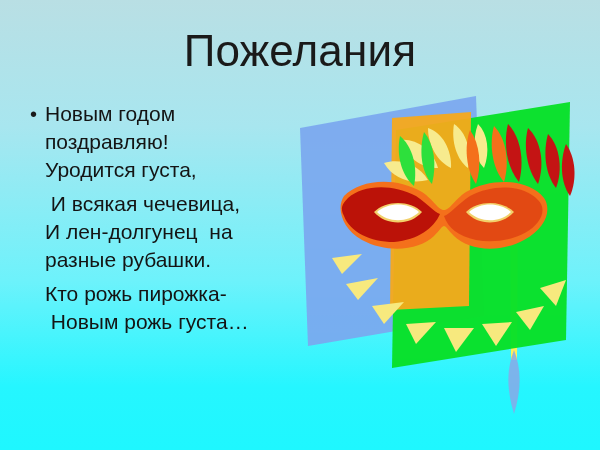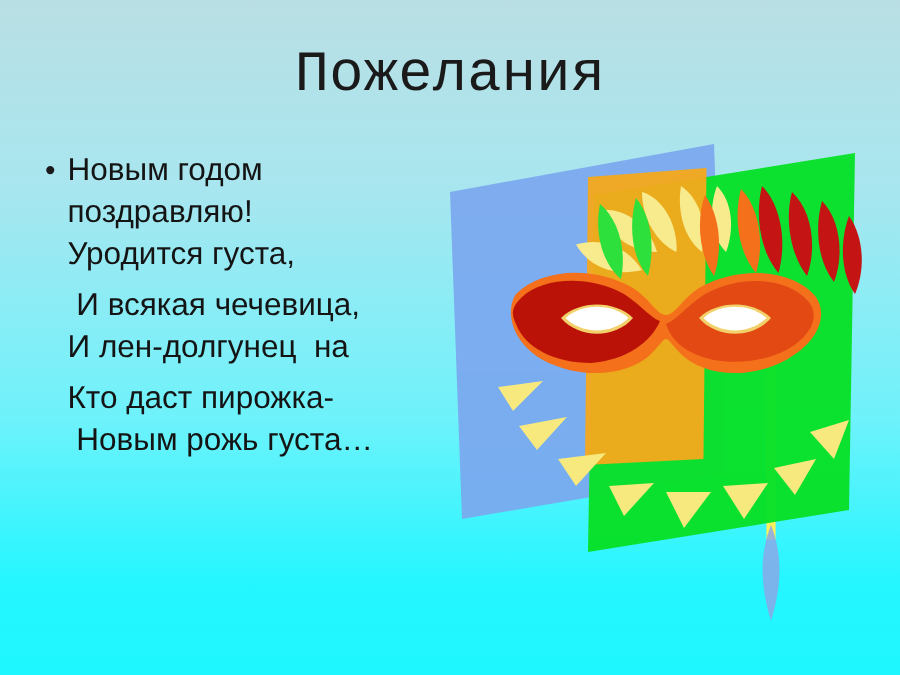--- a/index.html
+++ b/index.html
@@ -18,26 +18,25 @@
     height: 450px;
     background: linear-gradient(to bottom, #b9dfe4 0%, #a8e6ef 28%, #6ef2fb 62%, #25f6ff 86%, #1ef7ff 100%);
     overflow: hidden;
   }
   #slide-title {
     position: absolute;
     left: 0;
     top: 28px;
     width: 600px;
     text-align: center;
-    font-size: 38px;
+    font-size: 44px;
     line-height: 46px;
     color: #1a1a1a;
     font-weight: normal;
     letter-spacing: 0.2px;
-    font-family: Liberation Mono, monospace;
   }
   #body-block {
     position: absolute;
     left: 26px;
     top: 100px;
     width: 275px;
   }
   .bullet-row {
     display: flex;
     align-items: flex-start;
@@ -97,27 +96,28 @@
         <div class="tline">поздравляю!</div>
         <div class="tline">Уродится густа,</div>
       </div>
     </div>
 
     <div class="bullet-row para">
       <div class="bullet-dot"></div>
       <div class="bullet-text">
         <div class="tline"> И всякая чечевица,</div>
         <div class="tline">И лен-долгунец  на</div>
+        <div class="tline">разные рубашки.</div>
       </div>
     </div>
 
     <div class="bullet-row para">
       <div class="bullet-dot"></div>
       <div class="bullet-text">
-        <div class="tline">Кто даст пирожка-</div>
+        <div class="tline">Кто рожь пирожка-</div>
         <div class="tline"> Новым рожь густа…</div>
       </div>
     </div>
 
   </div>
 
   <div id="artwork">
     <svg viewBox="0 0 312 330" xmlns="http://www.w3.org/2000/svg">
 
       <g>

